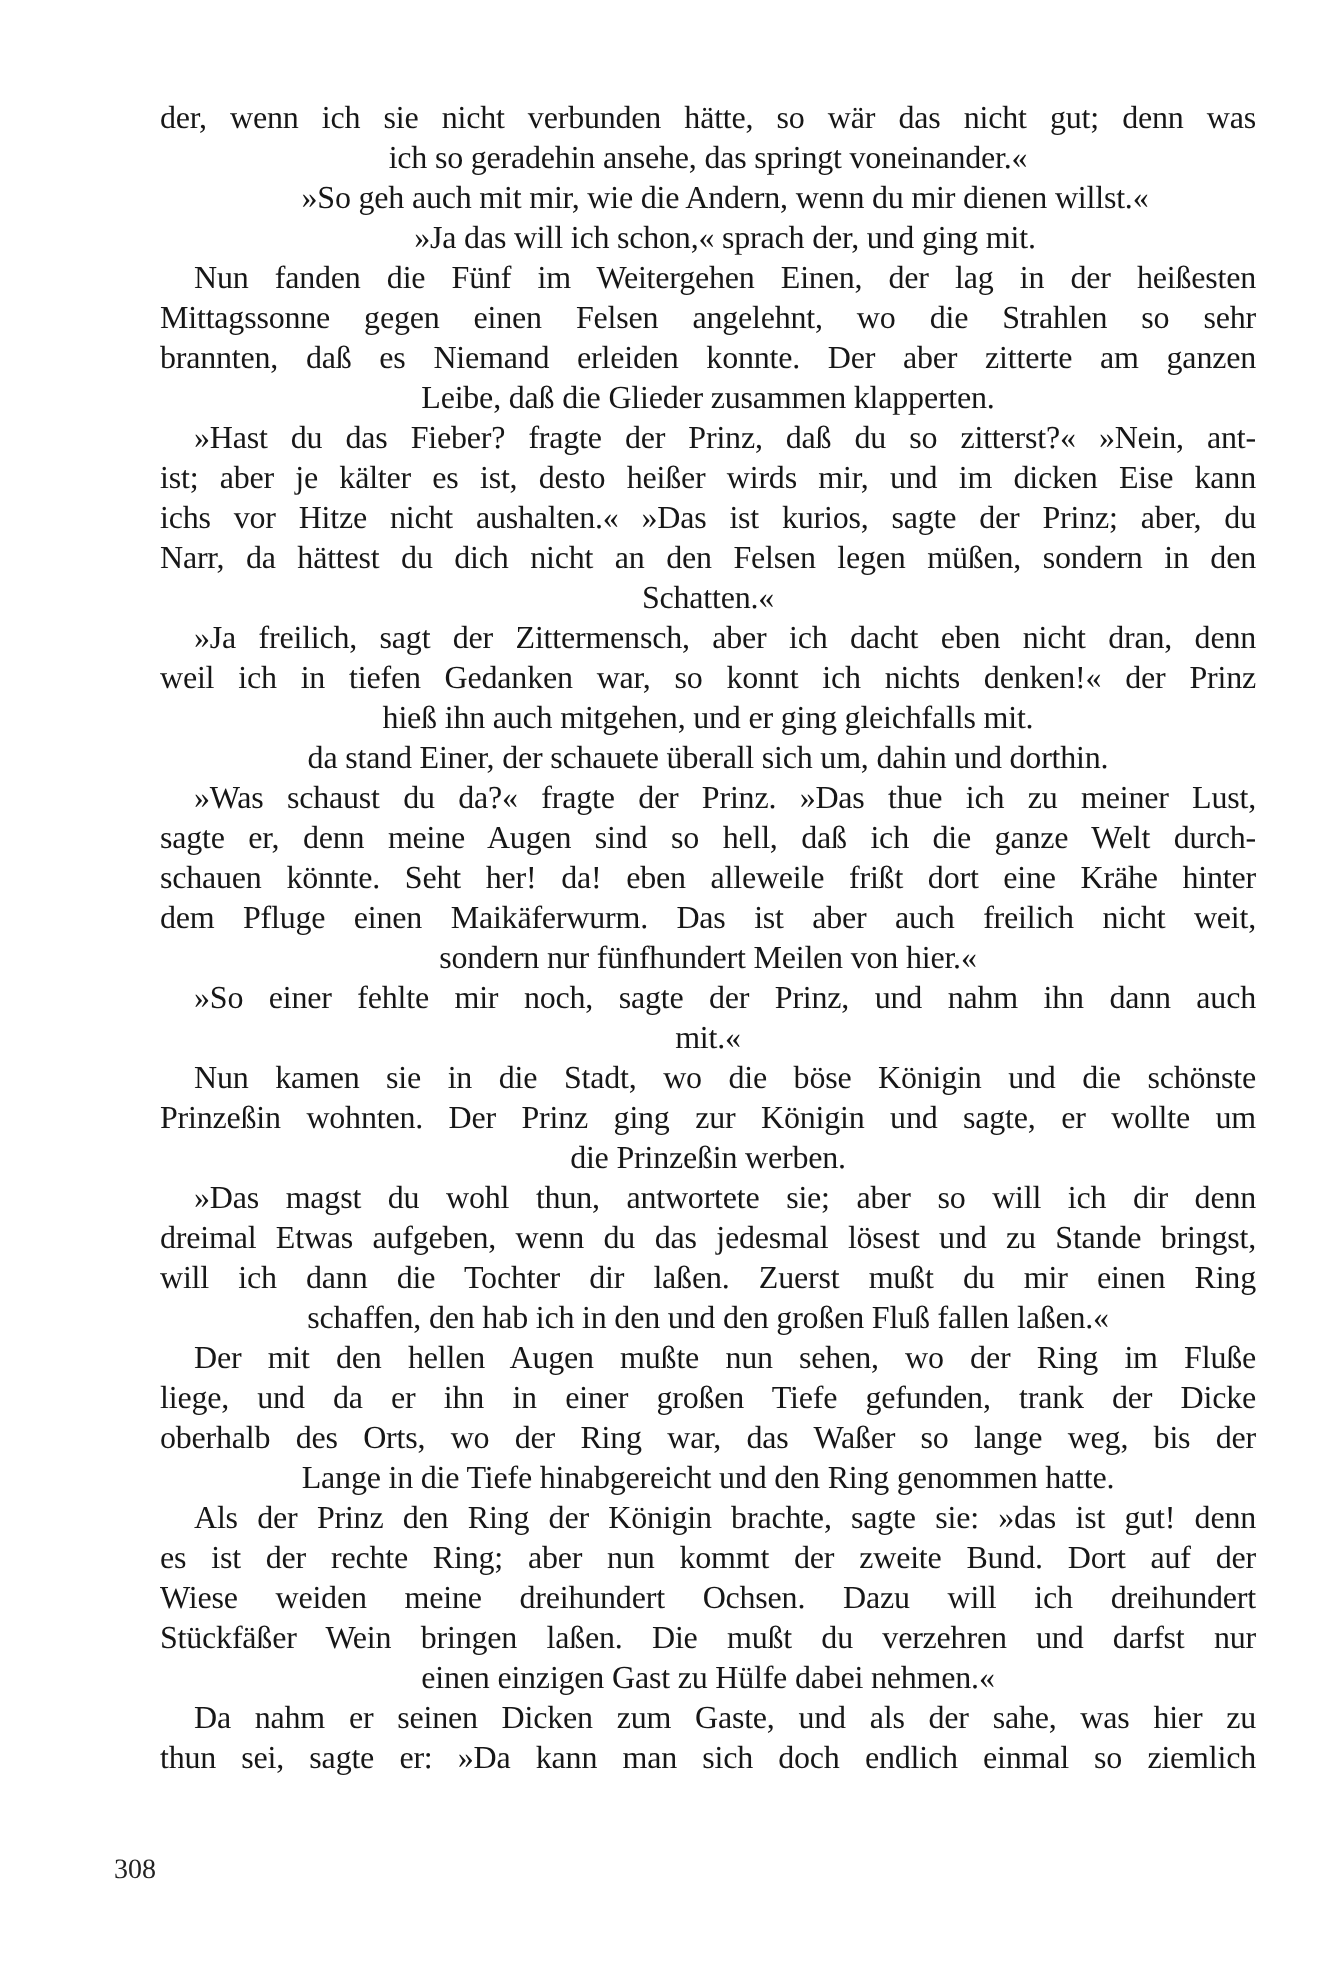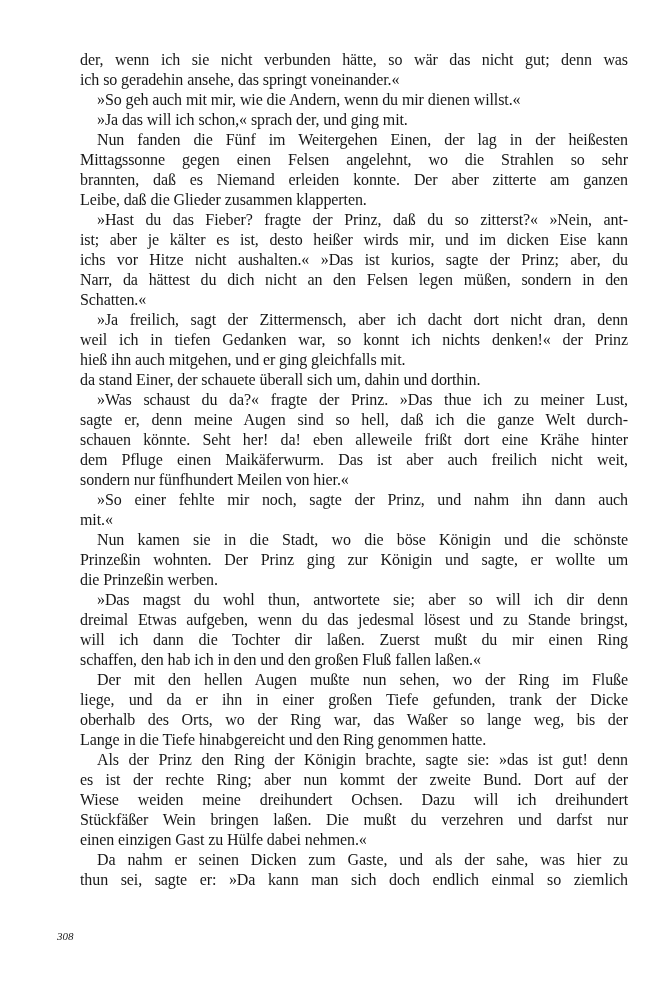--- a/index.html
+++ b/index.html
@@ -23,36 +23,35 @@
     top: 50px;
     width: 548px;
     margin-left: 24px;
   }
   .para { margin: 0; padding: 0; }
   .line {
     font-size: 16px;
     line-height: 20px;
     height: 20px;
     letter-spacing: -0.1px;
-    text-align: left;
+    text-align: center;
     overflow: visible;
   }
   .line.just {
     text-align: justify;
     text-align-last: justify;
   }
   .line.indent { text-indent: 17px; }
   .page-number {
     position: absolute;
     left: 57px;
     top: 929px;
-    font-size: 11px;
+    font-size: 14px;
     line-height: 14px;
     color: #222222;
-    font-style: italic;
   }
 </style>
 </head>
 <body>
 
 <div class="book-page">
   <div class="text-block">
       <div class="para">
         <div class="line just">der, wenn ich sie nicht verbunden hätte, so wär das nicht gut; denn was</div>
         <div class="line">ich so geradehin ansehe, das springt voneinander.«</div>
@@ -70,21 +69,21 @@
         <div class="line">Leibe, daß die Glieder zusammen klapperten.</div>
       </div>
       <div class="para">
         <div class="line indent just">»Hast du das Fieber? fragte der Prinz, daß du so zitterst?« »Nein, ant-</div>
         <div class="line just">ist; aber je kälter es ist, desto heißer wirds mir, und im dicken Eise kann</div>
         <div class="line just">ichs vor Hitze nicht aushalten.« »Das ist kurios, sagte der Prinz; aber, du</div>
         <div class="line just">Narr, da hättest du dich nicht an den Felsen legen müßen, sondern in den</div>
         <div class="line">Schatten.«</div>
       </div>
       <div class="para">
-        <div class="line indent just">»Ja freilich, sagt der Zittermensch, aber ich dacht dort nicht dran, denn</div>
+        <div class="line indent just">»Ja freilich, sagt der Zittermensch, aber ich dacht eben nicht dran, denn</div>
         <div class="line just">weil ich in tiefen Gedanken war, so konnt ich nichts denken!« der Prinz</div>
         <div class="line">hieß ihn auch mitgehen, und er ging gleichfalls mit.</div>
       </div>
       <div class="para">
         <div class="line">da stand Einer, der schauete überall sich um, dahin und dorthin.</div>
       </div>
       <div class="para">
         <div class="line indent just">»Was schaust du da?« fragte der Prinz. »Das thue ich zu meiner Lust,</div>
         <div class="line just">sagte er, denn meine Augen sind so hell, daß ich die ganze Welt durch-</div>
         <div class="line just">schauen könnte. Seht her! da! eben alleweile frißt dort eine Krähe hinter</div>

